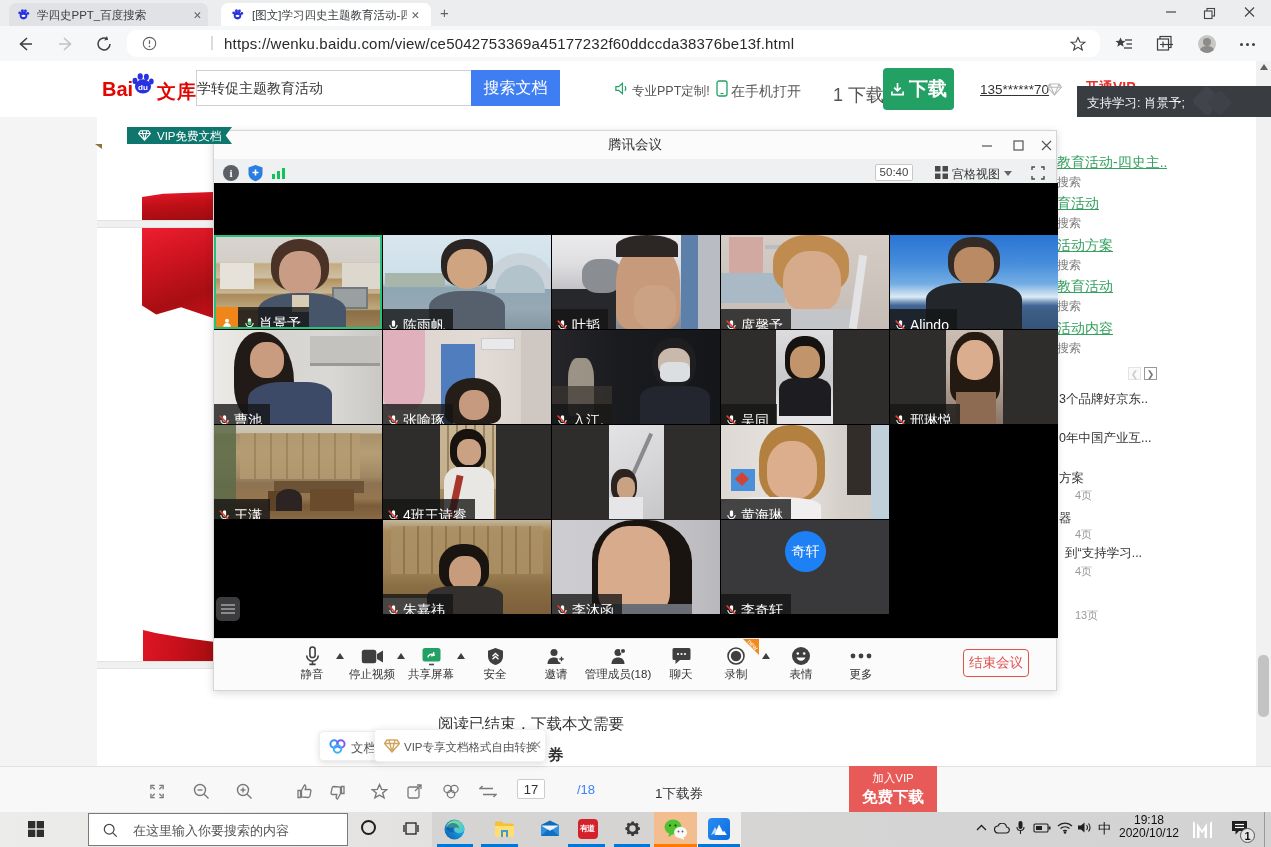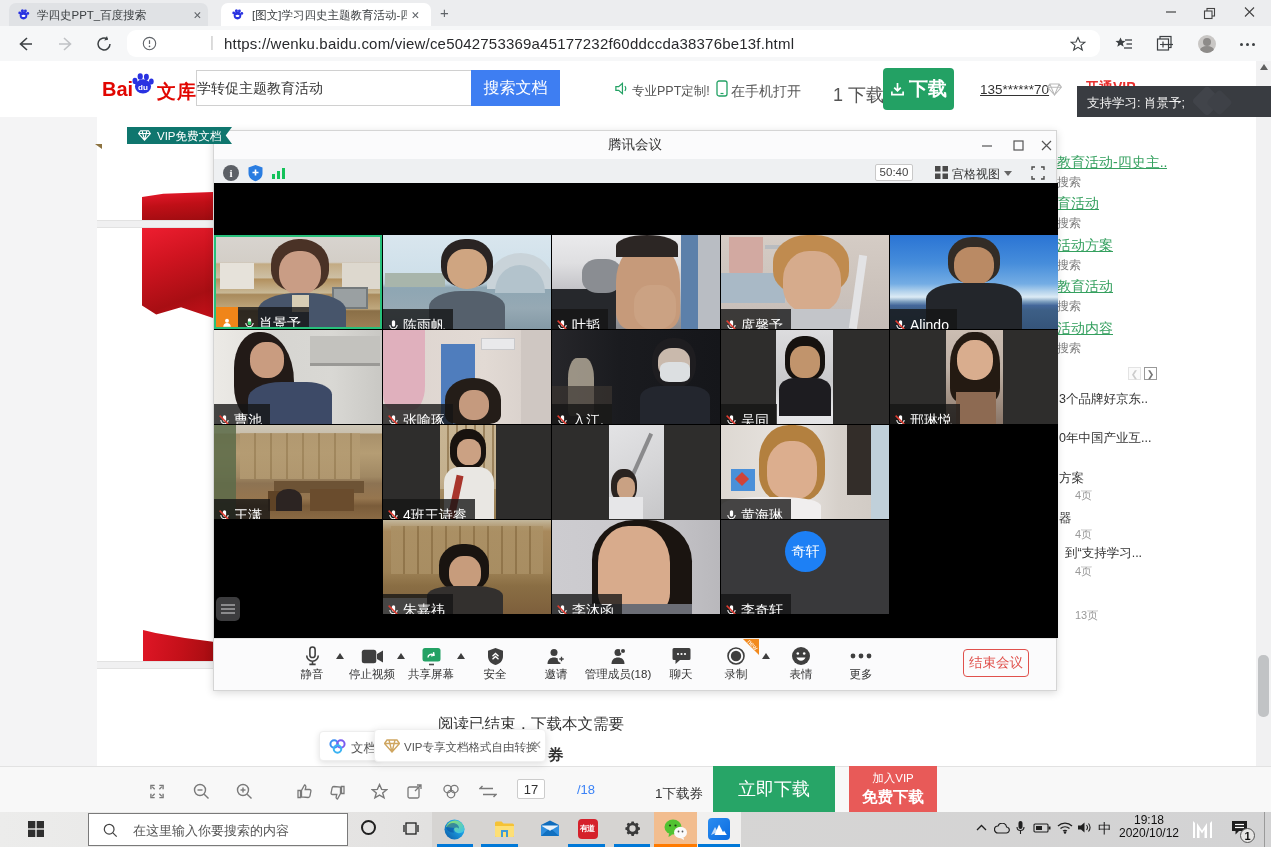--- a/index.html
+++ b/index.html
@@ -612,21 +612,20 @@
       <circle cx="6" cy="6" r="4.5" fill="none" stroke="#797979" stroke-width="1.5"></circle>
       <circle cx="14" cy="6" r="4.5" fill="none" stroke="#797979" stroke-width="1.5"></circle>
       <circle cx="10" cy="12" r="4.5" fill="none" stroke="#797979" stroke-width="1.5"></circle>
     </svg>
   <svg class="abs bicon" style="left:479px;top:785px" width="18" height="13" viewBox="0 0 18 13">
       <path d="M3.5 1 L1 3.5 H14 M14.5 12 L17 9.5 H4" fill="none" stroke="#797979" stroke-width="1.4"></path>
     </svg>
   <div class="abs" style="left:517px;top:779px;width:28px;height:20px;background:#fff;border:1px solid #ccc;border-radius:2px;font-size:13px;color:#333;text-align:center;line-height:19px;">17</div>
   <span class="abs" style="left:548px;top:782px;font-size:13px;color:#3b82f6;margin-left:29px;">/18</span>
   <span class="abs" style="left:655px;top:785px;font-size:13.5px;color:#333;">1下载券</span>
-  <div class="abs" style="left:713px;top:766px;width:122px;height:46px;background:#27a567;color:#fff;font-size:18px;text-align:center;line-height:46px;">立即下载</div>
   <div class="abs" style="left:849px;top:766px;width:88px;height:46px;background:#e85a58;color:#fff;text-align:center;">
     <div style="font-size:11.5px;margin-top:5px;">加入VIP</div>
     <div style="font-size:15.5px;font-weight:bold;margin-top:1px;">免费下载</div>
   </div>
 
   <div class="abs" id="taskbar"></div>
   <svg class="abs" style="left:28px;top:821px" width="16" height="16" viewBox="0 0 16 16">
       <rect x="0" y="0" width="7.3" height="7.3" fill="#2f2f2f"></rect>
       <rect x="8.7" y="0" width="7.3" height="7.3" fill="#2f2f2f"></rect>
       <rect x="0" y="8.7" width="7.3" height="7.3" fill="#2f2f2f"></rect>

